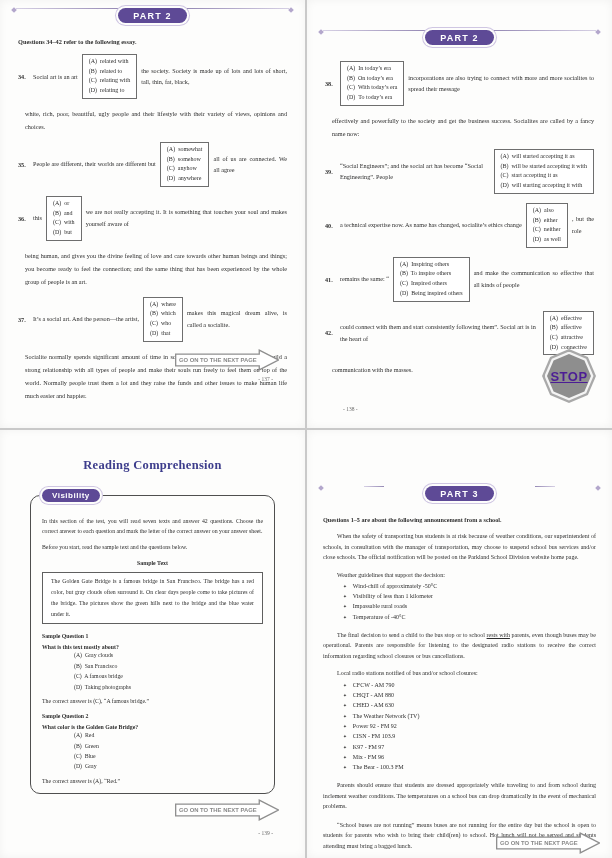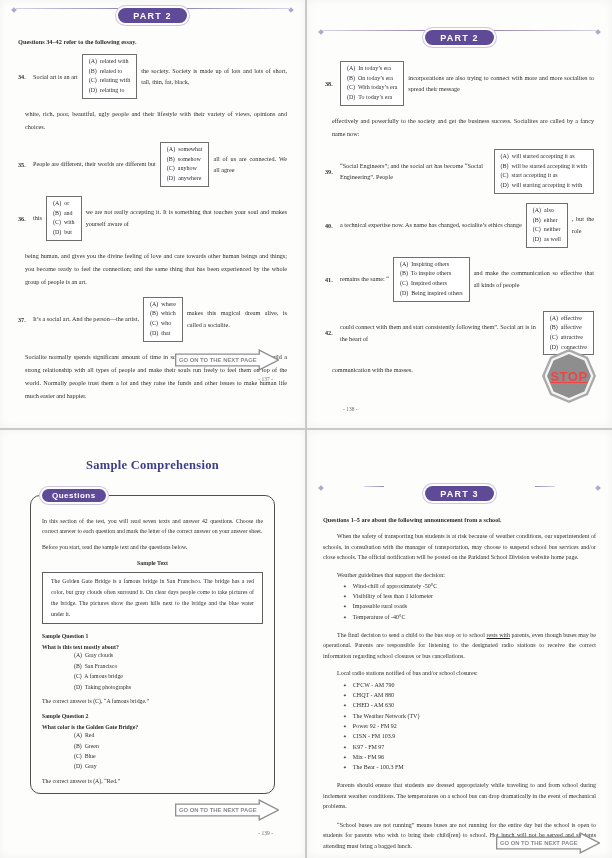--- a/index.html
+++ b/index.html
@@ -40,21 +40,21 @@
   .pnum.n1 { right:32px; bottom:46px; }
   .pnum.n2 { left:36px; bottom:16px; }
   .pnum.n3 { right:32px; bottom:22px; }
 
   
   .stop { position:absolute; right:16px; bottom:25px; width:54px; height:54px; }
   .oct { position:absolute; clip-path:polygon(50% 0,85% 15%,100% 50%,85% 85%,50% 100%,15% 85%,0 50%,15% 15%); }
   .stop .o1 { inset:0; background:#a9a9a9; }
   .stop .o2 { inset:2.5px; background:#f4f4f4; }
   .stop .o3 { inset:5px; background:#8e8e8e; }
-  .stop .word { position:absolute; inset:0; display:flex; align-items:center; justify-content:center; color:#ef4444; font:bold 13px "Liberation Sans",sans-serif; letter-spacing:0.5px;text-decoration:underline; }
+  .stop .word { position:absolute; inset:0; display:flex; align-items:center; justify-content:center; color:#4c1d95; font:bold 13px "Liberation Sans",sans-serif; letter-spacing:0.5px;text-decoration:underline; }
 
   
   .rc-title { text-align:center; margin-top:28px; font-size:12.5px; font-weight:bold; color:#3d3d8c; letter-spacing:0.3px; }
   .dirbox { position:relative; margin:22px 30px 0; border:1px solid #4f4f4f; border-radius:10px; padding:14px 11px 9px; font-size:5.8px; }
   .dirpill { position:absolute; top:-7px; left:11px; background:#5e4a96; color:#fff; font:bold 8px "Liberation Sans",sans-serif; letter-spacing:0.5px; padding:2px 10px; border-radius:8px; box-shadow:0 0 0 2px #fdfdfc, 0 0 0 3px #cfc6e2; }
   .dirbox .dp { line-height:1.75; text-align:justify; margin-top:6px; }
   .sample-label { text-align:center; font-weight:bold; margin-top:8px; font-size:5.9px; }
   .passage { border:1px solid #5f5f5f; margin-top:6px; padding:3px 8px; line-height:1.9; text-align:justify; background:#fff; }
   .sq-label { font-weight:bold; margin-top:9px; }
   .sq-q { font-weight:bold; margin-top:5px; }
@@ -217,24 +217,24 @@
     <div class="stop">
       <span class="oct o1"></span>
       <span class="oct o2"></span>
       <span class="oct o3"></span>
       <span class="word">STOP</span>
     </div>
     <span class="pnum n2">- 138 -</span>
   </section>
 
   <section class="page">
-    <h1 class="rc-title">Sample Comprehension</h1>
+    <h1 class="rc-title">Reading Comprehension</h1>
 
     <div class="dirbox">
-      <span class="dirpill">Questions</span>
+      <span class="dirpill">Visibility</span>
       <p class="dp">In this section of the test, you will read seven texts and answer 42 questions. Choose the correct answer to each question and mark the letter of the correct answer on your answer sheet.</p>
       <p class="dp">Before you start, read the sample text and the questions below.</p>
       <p class="sample-label">Sample Text</p>
       <div class="passage">The Golden Gate Bridge is a famous bridge in San Francisco. The bridge has a red color, but gray clouds often surround it. On clear days people come to take pictures of the bridge. The pictures show the green hills next to the bridge and the blue water under it.</div>
 
       <p class="sq-label">Sample Question 1</p>
       <p class="sq-q">What is this text mostly about?</p>
       <p class="sq-opt">(A)  Gray clouds</p>
       <p class="sq-opt">(B)  San Francisco</p>
       <p class="sq-opt">(C)  A famous bridge</p>

